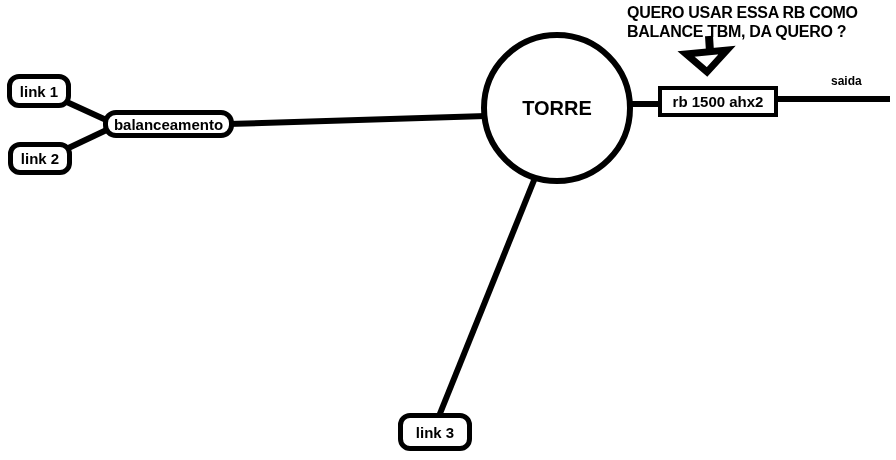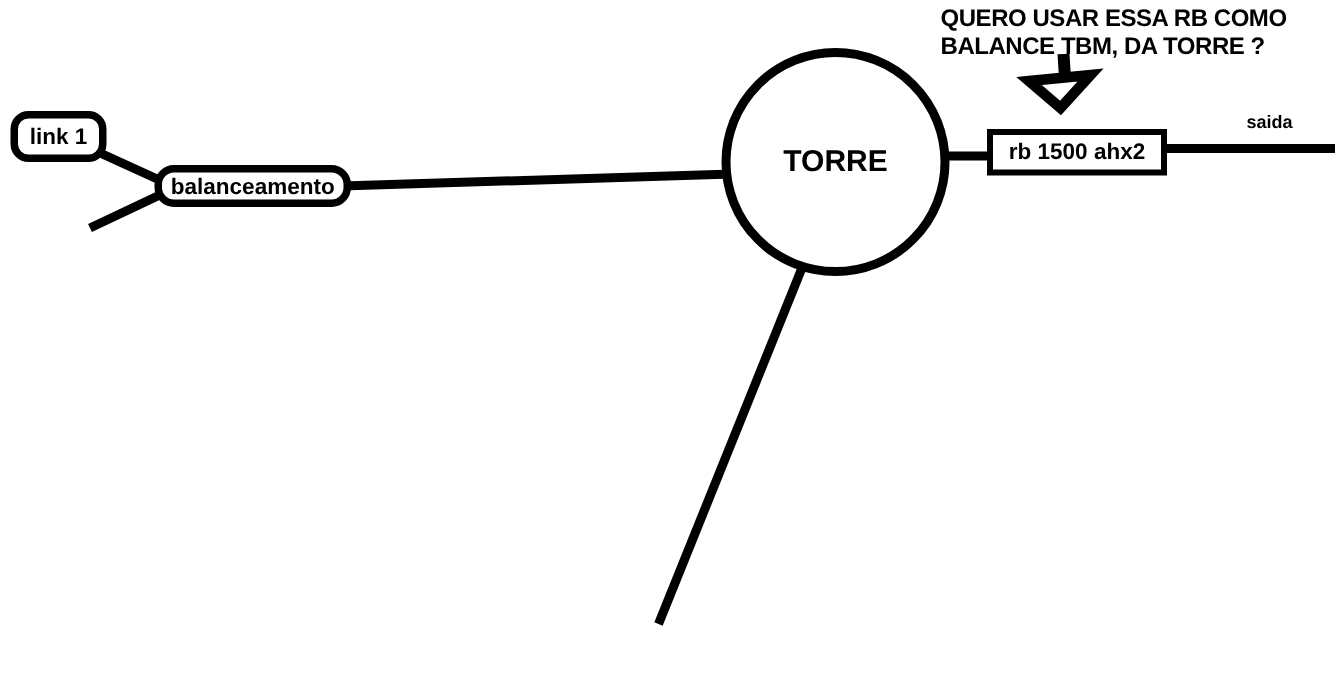--- a/index.html
+++ b/index.html
@@ -98,30 +98,36 @@
   </svg>
 
   <div class="node node-torre">
     <span>TORRE</span>
   </div>
 
   <div class="node rounded node-link1">
     <span>link 1</span>
   </div>
 
+  <div class="node rounded node-link2">
+    <span>link 2</span>
+  </div>
 
   <div class="node node-balanceamento">
     <span>balanceamento</span>
   </div>
 
   <div class="node node-rb">
     <span>rb 1500 ahx2</span>
   </div>
 
+  <div class="node rounded node-link3">
+    <span>link 3</span>
+  </div>
 
   <div class="annotation">
     <div>QUERO USAR ESSA RB COMO</div>
-    <div>BALANCE TBM, DA TORRE ?</div>
+    <div>BALANCE TBM, DA QUERO ?</div>
   </div>
 
   <div class="saida-label">saida</div>
 
 </div>
 
 </body></html>

